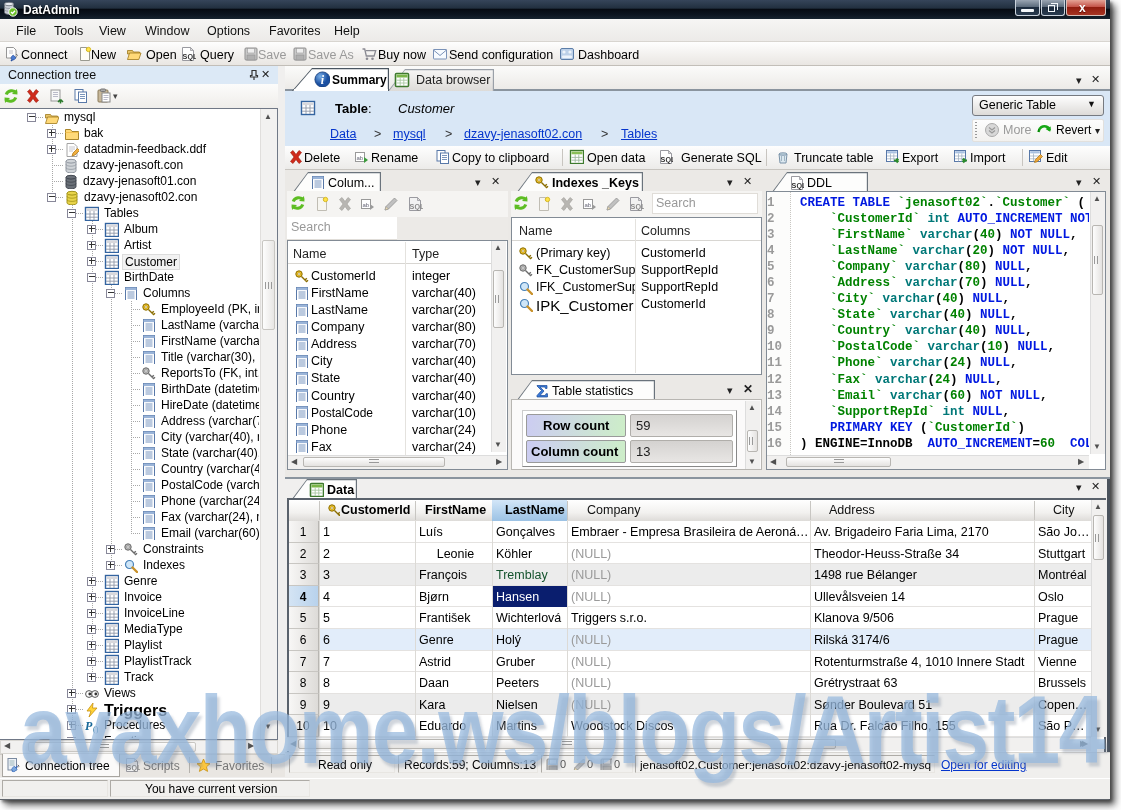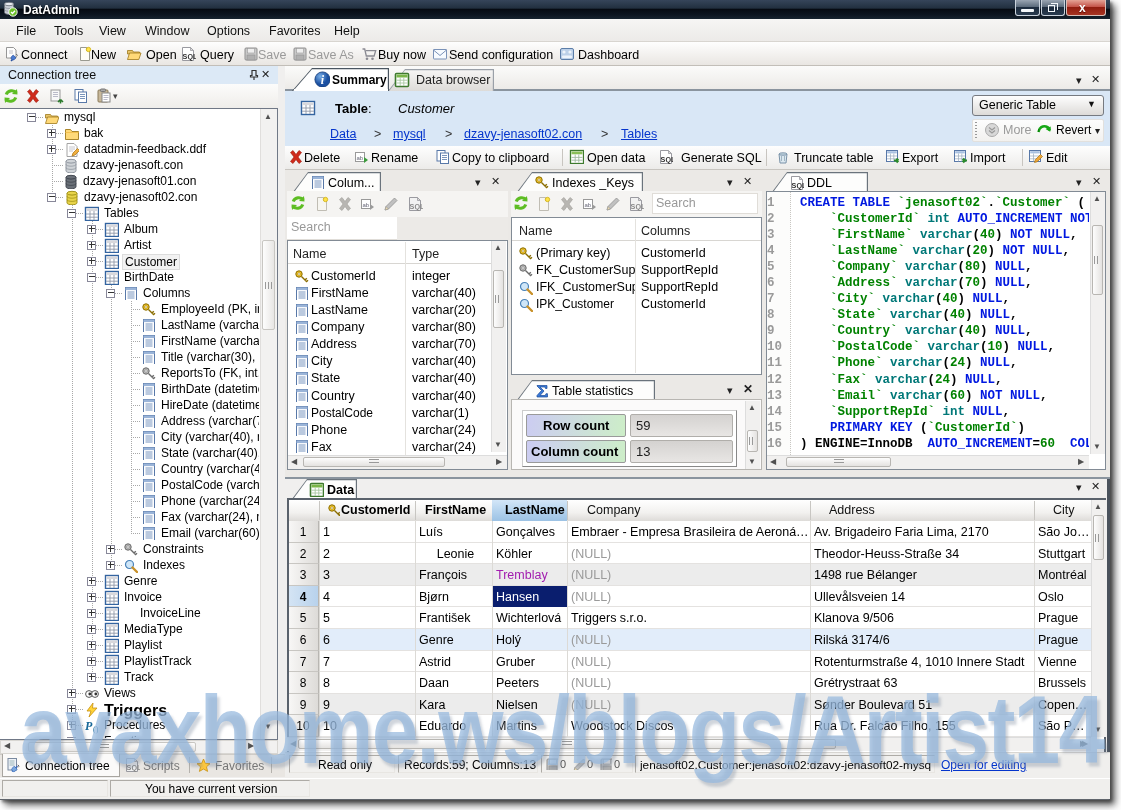--- a/index.html
+++ b/index.html
@@ -398,21 +398,21 @@
     <div class="ab txt" style="left:124px;top:481.0px;font-size:12px;color:#000;">Invoice</div>
     <div class="ab" style="left:91.5px;top:504px;width:12.5px;height:1px;background-image:linear-gradient(to right,#a8a8a8 1px,transparent 1px);background-size:2px 1px;"></div>
     <div class="ab" style="left:87px;top:499.5px;width:9px;height:9px;border:1px solid #889;background:#fff;"></div>
     <div class="ab" style="left:88.5px;top:503.0px;width:6px;height:1.4px;background:#333;"></div>
     <div class="ab" style="left:90.8px;top:500.7px;width:1.4px;height:6px;background:#333;"></div>
     <div class="ab" style="left:104px;top:496.5px;line-height:0;"><svg width="15" height="15" viewBox="0 0 15 15" xmlns="http://www.w3.org/2000/svg">
         <rect x="1.5" y="1.5" width="13" height="13" fill="#fff" stroke="#3464a0" stroke-width="1.4"></rect>
         <rect x="2.5" y="2.5" width="11" height="2.6" fill="#d8d8dc"></rect>
         <path d="M2 8 h12 M2 11.2 h12 M6 5 v9 M10 5 v9" stroke="#9098a8" stroke-width="0.9"></path>
       </svg></div>
-    <div class="ab txt" style="left:124px;top:497.0px;font-size:12px;color:#000;margin-left:16px;">InvoiceLine</div>
+    <div class="ab txt" style="left:124px;top:497.0px;font-size:12px;color:#000;">InvoiceLine</div>
     <div class="ab" style="left:91.5px;top:520px;width:12.5px;height:1px;background-image:linear-gradient(to right,#a8a8a8 1px,transparent 1px);background-size:2px 1px;"></div>
     <div class="ab" style="left:87px;top:515.5px;width:9px;height:9px;border:1px solid #889;background:#fff;"></div>
     <div class="ab" style="left:88.5px;top:519.0px;width:6px;height:1.4px;background:#333;"></div>
     <div class="ab" style="left:90.8px;top:516.7px;width:1.4px;height:6px;background:#333;"></div>
     <div class="ab" style="left:104px;top:512.5px;line-height:0;"><svg width="15" height="15" viewBox="0 0 15 15" xmlns="http://www.w3.org/2000/svg">
         <rect x="1.5" y="1.5" width="13" height="13" fill="#fff" stroke="#3464a0" stroke-width="1.4"></rect>
         <rect x="2.5" y="2.5" width="11" height="2.6" fill="#d8d8dc"></rect>
         <path d="M2 8 h12 M2 11.2 h12 M6 5 v9 M10 5 v9" stroke="#9098a8" stroke-width="0.9"></path>
       </svg></div>
     <div class="ab txt" style="left:124px;top:513.0px;font-size:12px;color:#000;">MediaType</div>
@@ -730,21 +730,21 @@
       <path d="M4.5 6 h7 M4.5 8 h7 M4.5 10 h7 M4.5 12 h7" stroke="#6888b8" stroke-width="0.9"></path>
     </svg></div>
 <div class="ab txt" style="left:311px;top:388.52500000000003px;font-size:12.5px;color:#000;font-weight:normal;">Country</div>
 <div class="ab txt" style="left:412px;top:388.52500000000003px;font-size:12.5px;color:#000;font-weight:normal;">varchar(40)</div>
 <div class="ab" style="left:294px;top:405.095px;line-height:0;"><svg width="14" height="14" viewBox="0 0 14 14" xmlns="http://www.w3.org/2000/svg">
       <rect x="2.5" y="1.5" width="11" height="13" fill="#fff" stroke="#5878a8" stroke-width="1"></rect>
       <rect x="2.5" y="1.5" width="11" height="2.6" fill="#9ab4d8"></rect>
       <path d="M4.5 6 h7 M4.5 8 h7 M4.5 10 h7 M4.5 12 h7" stroke="#6888b8" stroke-width="0.9"></path>
     </svg></div>
 <div class="ab txt" style="left:311px;top:405.595px;font-size:12px;color:#000;font-weight:normal;">PostalCode</div>
-<div class="ab txt" style="left:412px;top:405.595px;font-size:12.5px;color:#000;font-weight:normal;">varchar(1)</div>
+<div class="ab txt" style="left:412px;top:405.595px;font-size:12.5px;color:#000;font-weight:normal;">varchar(10)</div>
 <div class="ab" style="left:294px;top:422.165px;line-height:0;"><svg width="14" height="14" viewBox="0 0 14 14" xmlns="http://www.w3.org/2000/svg">
       <rect x="2.5" y="1.5" width="11" height="13" fill="#fff" stroke="#5878a8" stroke-width="1"></rect>
       <rect x="2.5" y="1.5" width="11" height="2.6" fill="#9ab4d8"></rect>
       <path d="M4.5 6 h7 M4.5 8 h7 M4.5 10 h7 M4.5 12 h7" stroke="#6888b8" stroke-width="0.9"></path>
     </svg></div>
 <div class="ab txt" style="left:311px;top:422.665px;font-size:12.5px;color:#000;font-weight:normal;">Phone</div>
 <div class="ab txt" style="left:412px;top:422.665px;font-size:12.5px;color:#000;font-weight:normal;">varchar(24)</div>
 <div class="ab" style="left:294px;top:439.235px;line-height:0;"><svg width="14" height="14" viewBox="0 0 14 14" xmlns="http://www.w3.org/2000/svg">
       <rect x="2.5" y="1.5" width="11" height="13" fill="#fff" stroke="#5878a8" stroke-width="1"></rect>
       <rect x="2.5" y="1.5" width="11" height="2.6" fill="#9ab4d8"></rect>
@@ -762,21 +762,21 @@
 <div class="ab txt" style="left:496px;top:457px;font-size:8px;color:#505050;font-weight:normal;">▶</div>
 <div class="ab" style="left:303px;top:456.5px;width:142px;height:10px;background:linear-gradient(#fdfdfd,#e4e2e0);border:1px solid #b8b6b2;border-radius:2px;"></div>
 <div class="ab gripv" style="left:369.0px;top:459px;width:10px;height:6px;"></div>
 <div class="ab" style="left:517px;top:172px;width:126px;height:20px;background:#6a737c;clip-path:polygon(15px 0,100% 0,100% 100%,0 100%);"></div>
 <div class="ab" style="left:518.2px;top:173.2px;width:123.6px;height:18.8px;background:#fdfdfc;clip-path:polygon(13.8px 0,100% 0,100% 100%,0 100%);"></div>
 <div class="ab" style="left:534px;top:175px;line-height:0;"><svg width="15" height="15" viewBox="0 0 15 15" xmlns="http://www.w3.org/2000/svg">
       <circle cx="5" cy="5" r="3.2" fill="#f0c228" stroke="#8a6d00" stroke-width="1"></circle>
       <circle cx="5" cy="5" r="1.2" fill="#fff" stroke="#8a6d00" stroke-width="0.5"></circle>
       <path d="M7.5 7.5 L13 13 M11 11 l1.8-1.8 M12.6 12.6 l1.4-1.4" stroke="#8a6d00" stroke-width="1.4"></path>
     </svg></div>
-<div class="ab txt" style="left:552px;top:176px;font-size:12.5px;color:#000;font-weight:normal;">Indexes _Keys</div>
+<div class="ab txt" style="left:552px;top:176px;font-size:12.5px;color:#000;font-weight:bold;">Indexes _Keys</div>
 <div class="ab txt" style="left:727px;top:176px;font-size:11px;color:#222;font-weight:normal;">▾</div>
 <div class="ab txt" style="left:743px;top:175px;font-size:11px;color:#222;font-weight:normal;">✕</div>
 <div class="ab" style="left:511px;top:191px;width:251px;height:26px;background:#f5f4f2;"></div>
 <div class="ab" style="left:513px;top:195px;line-height:0;"><svg width="17" height="17" viewBox="0 0 17 17" xmlns="http://www.w3.org/2000/svg">
       <g fill="none" stroke="#5dbd23" stroke-width="3">
 <path d="M13.5 5 A6 6 0 0 0 3.2 6.5"></path>
 <path d="M2.5 11 A6 6 0 0 0 12.8 9.5"></path>
       </g>
 <path d="M14 1 L14.5 6.5 L9 6 Z" fill="#5dbd23"></path>
 <path d="M2 15 L1.5 9.5 L7 10 Z" fill="#5dbd23"></path>
@@ -827,21 +827,21 @@
 <div class="ab" style="left:518px;top:279.5px;line-height:0;"><svg width="15" height="15" viewBox="0 0 15 15" xmlns="http://www.w3.org/2000/svg">
       <circle cx="6.5" cy="6.5" r="4" fill="#cfe6f8" stroke="#4a82b8" stroke-width="1.2"></circle>
       <path d="M9.5 9.5 L14 14" stroke="#c8912a" stroke-width="2.4" stroke-linecap="round"></path>
     </svg></div>
 <div class="ab txt" style="left:536px;top:280.0px;width:99px;overflow:hidden;font-size:12.5px;color:#000;">IFK_CustomerSup...</div>
 <div class="ab txt" style="left:641px;top:280.0px;font-size:12.5px;color:#000;font-weight:normal;">SupportRepId</div>
 <div class="ab" style="left:518px;top:296.5px;line-height:0;"><svg width="15" height="15" viewBox="0 0 15 15" xmlns="http://www.w3.org/2000/svg">
       <circle cx="6.5" cy="6.5" r="4" fill="#cfe6f8" stroke="#4a82b8" stroke-width="1.2"></circle>
       <path d="M9.5 9.5 L14 14" stroke="#c8912a" stroke-width="2.4" stroke-linecap="round"></path>
     </svg></div>
-<div class="ab txt" style="left:536px;top:297.0px;width:99px;overflow:hidden;font-size:12px;color:#000;">IPK_Customer</div>
+<div class="ab txt" style="left:536px;top:297.0px;width:99px;overflow:hidden;font-size:15px;color:#000;">IPK_Customer</div>
 <div class="ab txt" style="left:641px;top:297.0px;font-size:12.5px;color:#000;font-weight:normal;">CustomerId</div>
 <div class="ab" style="left:517px;top:380px;width:138px;height:20px;background:#6a737c;clip-path:polygon(15px 0,100% 0,100% 100%,0 100%);"></div>
 <div class="ab" style="left:518.2px;top:381.2px;width:135.6px;height:18.8px;background:#fdfdfc;clip-path:polygon(13.8px 0,100% 0,100% 100%,0 100%);"></div>
 <div class="ab" style="left:534px;top:383px;line-height:0;"><svg width="16" height="16" viewBox="0 0 16 16" xmlns="http://www.w3.org/2000/svg">
       <path d="M3 2.5 h10 v3 h-1.5 l-0.5-1.5 h-5 l4 4 l-4 4.5 h5.2 l0.8-1.8 h1.5 v3.3 h-10.5 v-1.5 l4.5-5 l-4.5-4.5 z" fill="#3a7ad8" stroke="#1a4a98" stroke-width="0.7"></path>
     </svg></div>
 <div class="ab txt" style="left:552px;top:384px;font-size:12.5px;color:#000;font-weight:normal;">Table statistics</div>
 <div class="ab txt" style="left:727px;top:384px;font-size:11px;color:#222;font-weight:normal;">▾</div>
 <div class="ab txt" style="left:743px;top:382px;font-size:12px;color:#222;font-weight:bold;">✕</div>
 <div class="ab" style="left:511px;top:399px;width:251px;height:71px;background:#fbfafa;border:1px solid #b8b6b2;"></div>
@@ -947,21 +947,21 @@
     <div class="ab txt" style="left:130px;top:25.6px;width:73px;overflow:hidden;text-overflow:ellipsis;font-size:12.5px;color:#000;text-align:center;">Leonie</div>
     <div class="ab txt" style="left:207px;top:25.6px;width:71px;overflow:hidden;text-overflow:ellipsis;font-size:12.5px;color:#000;">Köhler</div>
     <div class="ab txt" style="left:282px;top:25.6px;width:239px;overflow:hidden;text-overflow:ellipsis;font-size:12.5px;color:#9a9a9a;">(NULL)</div>
     <div class="ab txt" style="left:525px;top:25.6px;width:220px;overflow:hidden;text-overflow:ellipsis;font-size:12.5px;color:#000;">Theodor-Heuss-Straße 34</div>
     <div class="ab txt" style="left:749px;top:25.6px;width:53px;overflow:hidden;text-overflow:ellipsis;font-size:12.5px;color:#000;">Stuttgart</div>
     <div class="ab" style="left:30px;top:43.2px;width:772px;height:21.6px;background:#ececec;border-bottom:1px solid #e4e2e0;"></div>
     <div class="ab" style="left:0;top:43.2px;width:30px;height:21.6px;background:linear-gradient(to right,#f8f7f6,#dddbd8);border-bottom:1px solid #c8c6c2;border-right:1px solid #b8b6b2;"></div>
     <div class="ab" style="left:0;top:47.2px;width:28px;text-align:center;font-size:12px;font-weight:normal;">3</div>
     <div class="ab txt" style="left:34px;top:47.2px;width:92px;overflow:hidden;text-overflow:ellipsis;font-size:12.5px;color:#000;">3</div>
     <div class="ab txt" style="left:130px;top:47.2px;width:73px;overflow:hidden;text-overflow:ellipsis;font-size:12.5px;color:#000;">François</div>
-    <div class="ab txt" style="left:207px;top:47.2px;width:71px;overflow:hidden;text-overflow:ellipsis;font-size:12.5px;color:#a21caf;">Tremblay</div>
+    <div class="ab txt" style="left:207px;top:47.2px;width:71px;overflow:hidden;text-overflow:ellipsis;font-size:12.5px;color:#14532d;">Tremblay</div>
     <div class="ab txt" style="left:282px;top:47.2px;width:239px;overflow:hidden;text-overflow:ellipsis;font-size:12.5px;color:#9a9a9a;">(NULL)</div>
     <div class="ab txt" style="left:525px;top:47.2px;width:220px;overflow:hidden;text-overflow:ellipsis;font-size:12.5px;color:#000;">1498 rue Bélanger</div>
     <div class="ab txt" style="left:749px;top:47.2px;width:53px;overflow:hidden;text-overflow:ellipsis;font-size:12.5px;color:#000;">Montréal</div>
     <div class="ab" style="left:30px;top:64.80000000000001px;width:772px;height:21.6px;background:#fff;border-bottom:1px solid #e4e2e0;"></div>
     <div class="ab" style="left:0;top:64.80000000000001px;width:30px;height:21.6px;background:linear-gradient(to right,#d4e4f4,#b8d2ec);border-bottom:1px solid #c8c6c2;border-right:1px solid #b8b6b2;"></div>
     <div class="ab" style="left:0;top:68.80000000000001px;width:28px;text-align:center;font-size:12px;font-weight:bold;">4</div>
     <div class="ab txt" style="left:34px;top:68.80000000000001px;width:92px;overflow:hidden;text-overflow:ellipsis;font-size:12.5px;color:#000;">4</div>
     <div class="ab txt" style="left:130px;top:68.80000000000001px;width:73px;overflow:hidden;text-overflow:ellipsis;font-size:12.5px;color:#000;">Bjørn</div>
     <div class="ab txt" style="left:207px;top:68.80000000000001px;width:71px;overflow:hidden;text-overflow:ellipsis;font-size:12.5px;color:#000;">Hansen</div>
     <div class="ab txt" style="left:282px;top:68.80000000000001px;width:239px;overflow:hidden;text-overflow:ellipsis;font-size:12.5px;color:#9a9a9a;">(NULL)</div>

